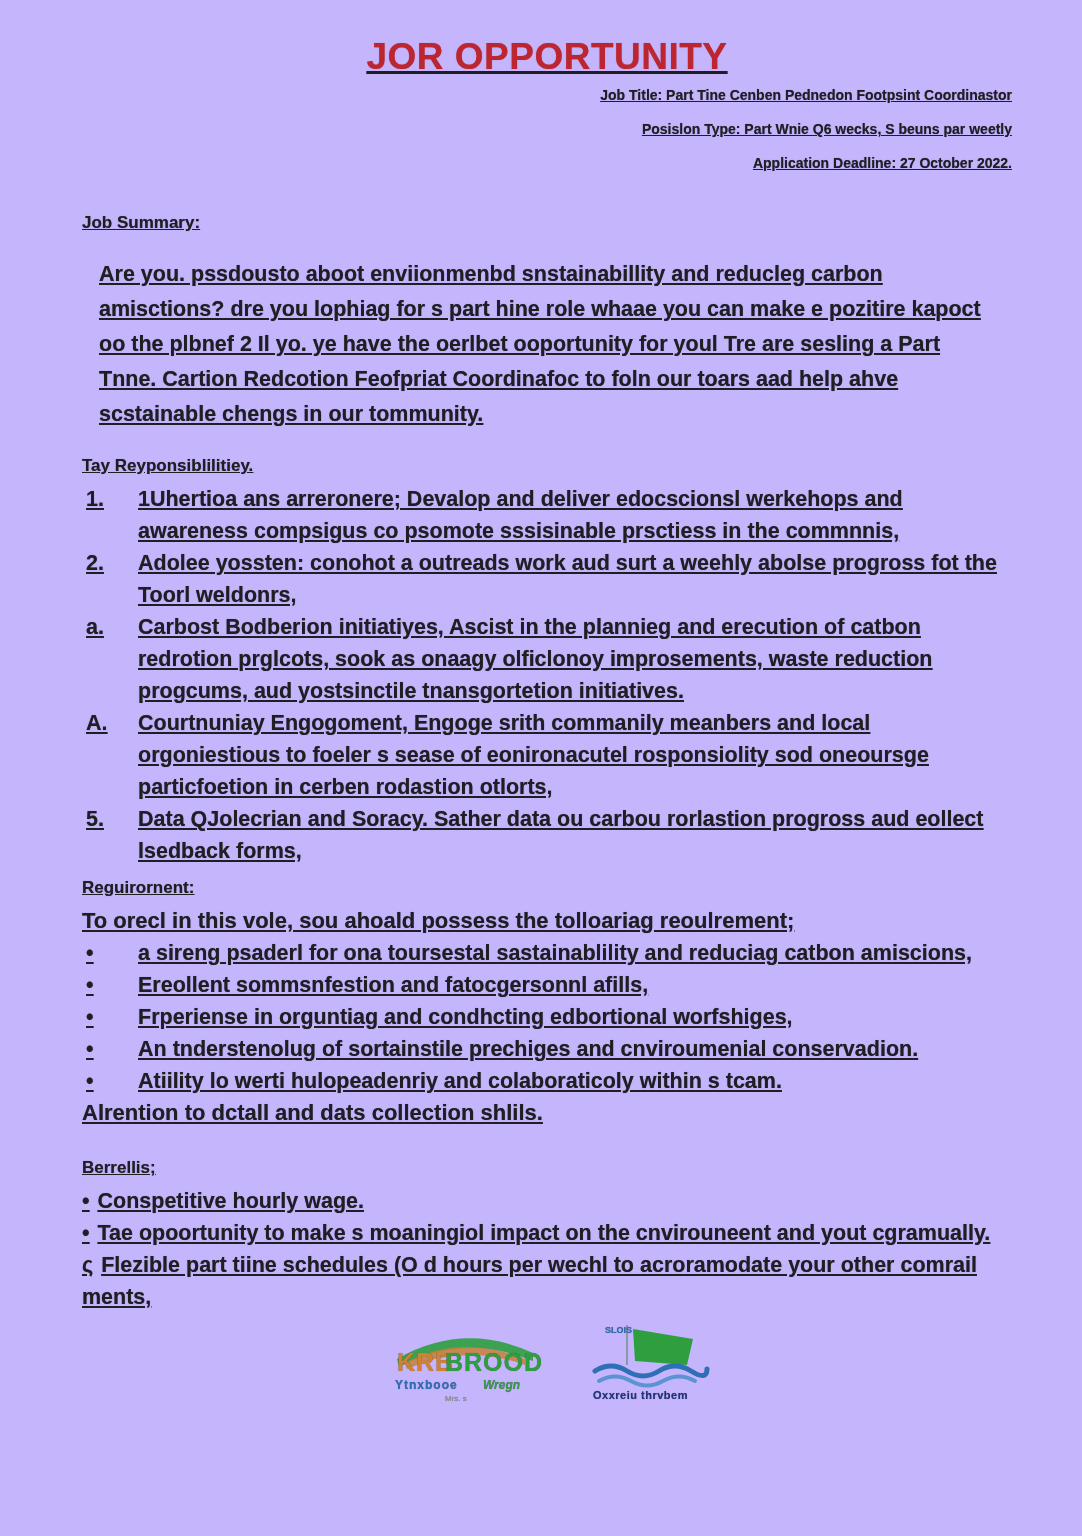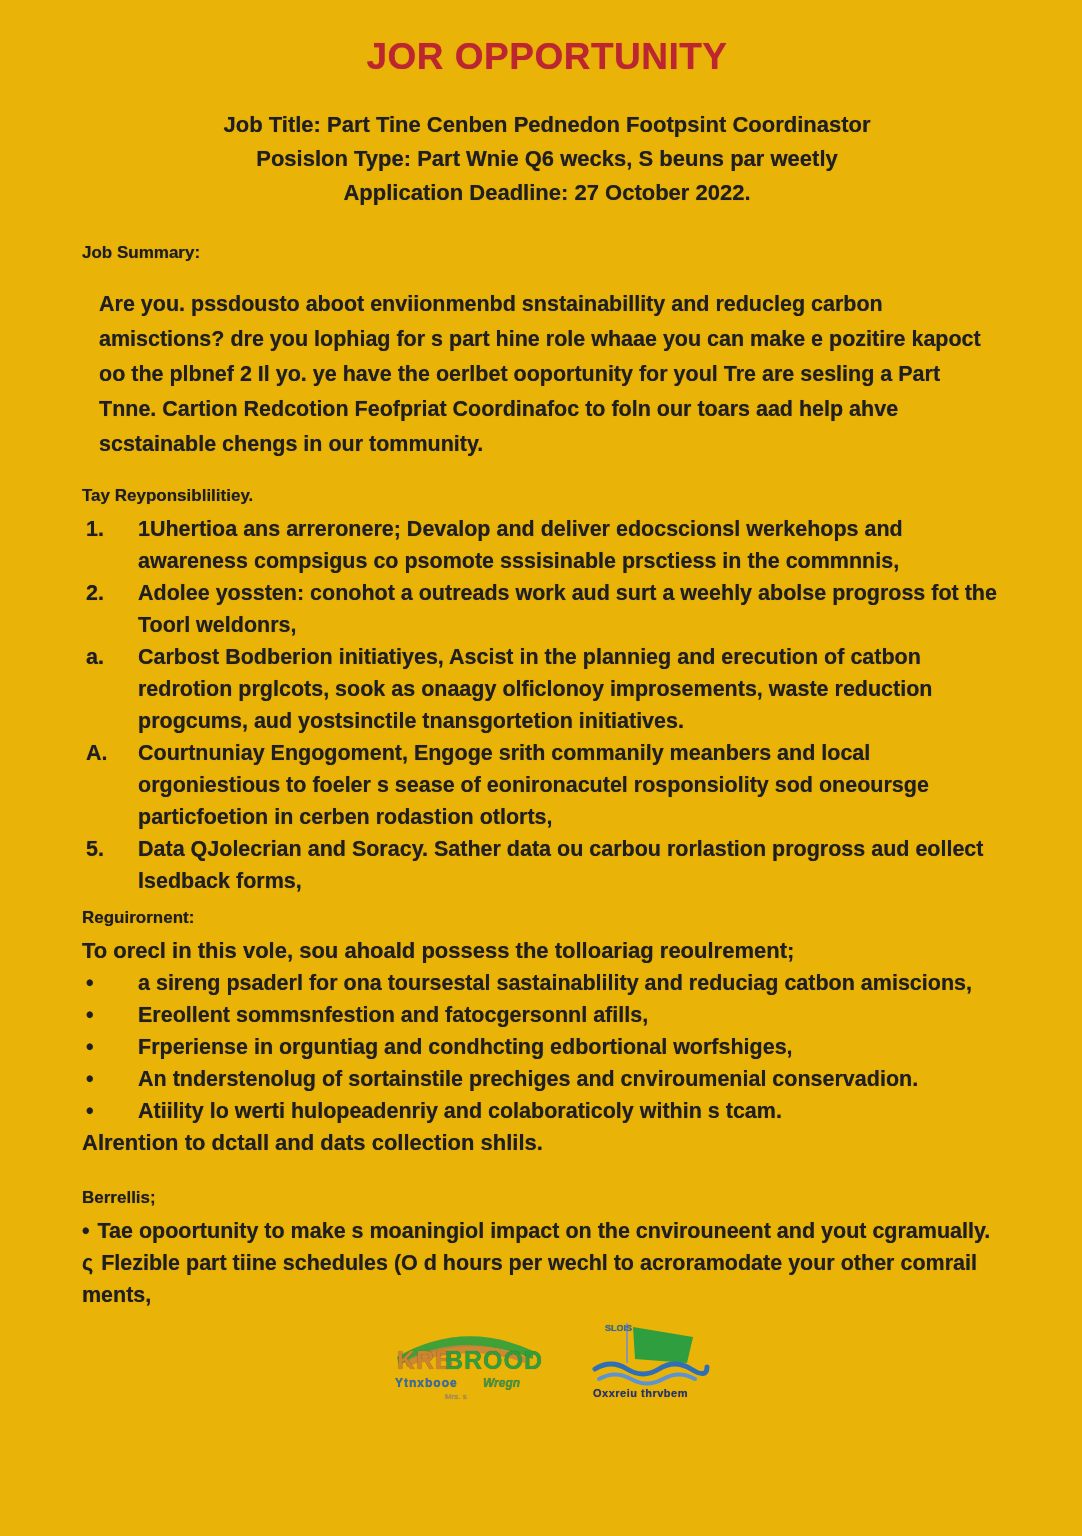--- a/index.html
+++ b/index.html
@@ -1,40 +1,40 @@
 <!DOCTYPE html>
 <html><head>
 <meta charset="utf-8">
 <style>
   html,body{margin:0;padding:0;background:#e9e9e9;}
   .page{
     position:relative;
     width:1082px;height:1536px;
     margin:0 auto;
-    background:#eab308;
+    background:#c4b5fd;
     font-family:"Liberation Sans",sans-serif;
     color:#1f1f23;
     overflow:hidden;
     box-sizing:border-box;
     padding:30px 70px 1px 82px;
     text-shadow:0 0 .7px rgba(20,20,25,.6);
+    text-decoration:underline;
   }
   .doc-title{
     text-align:center;
     color:#bc2631;
     font-size:37px;
     font-weight:800;
     letter-spacing:.5px;
     margin:6px 0 0 0;
     text-shadow:0 0 .8px rgba(188,38,49,.7);
   }
   .header-block{
-    text-align:center;
-    margin-top:30px;
-    font-size:22px;
+    text-align:right;
+    font-size:14px;
     font-weight:700;
     line-height:34px;
   }
   .header-line{white-space:nowrap;}
   .sec-heading{
     font-size:17px;font-weight:700;line-height:34px;
   }
   .para{
     font-size:21.5px;font-weight:700;line-height:35px;margin:17px;
   }
@@ -127,20 +127,21 @@
       <div class="list-item">
         <span class="list-marker">•</span>
         <span class="list-text">Atiility lo werti hulopeadenriy and colaboraticoly within s tcam.</span>
       </div>
     </div>
     <p class="req-outro">Alrention to dctall and dats collection shlils.</p>
   </div>
 
   <div class="benefits-block">
     <div class="sec-heading">Berrellis;</div>
+    <p class="benefit-line"><span class="benefit-bullet">•</span><span>Conspetitive hourly wage.</span></p>
     <p class="benefit-line"><span class="benefit-bullet">•</span><span>Tae opoortunity to make s moaningiol impact on the cnvirouneent and yout cgramually.</span></p>
     <p class="benefit-line"><span class="benefit-bullet">ς</span><span>Flezible part tiine schedules (O d hours per wechl to acroramodate your other comrail ments,</span></p>
   </div>
 
 
   <div class="logo-row">
 
     <div class="logo logo-left">
       <svg width="160" height="84" viewBox="0 0 160 84">
         <path d="M14 40 Q80 2 150 34 L150 42 Q82 14 16 48 Z" fill="#2f9e3f" opacity="0.9"></path>

